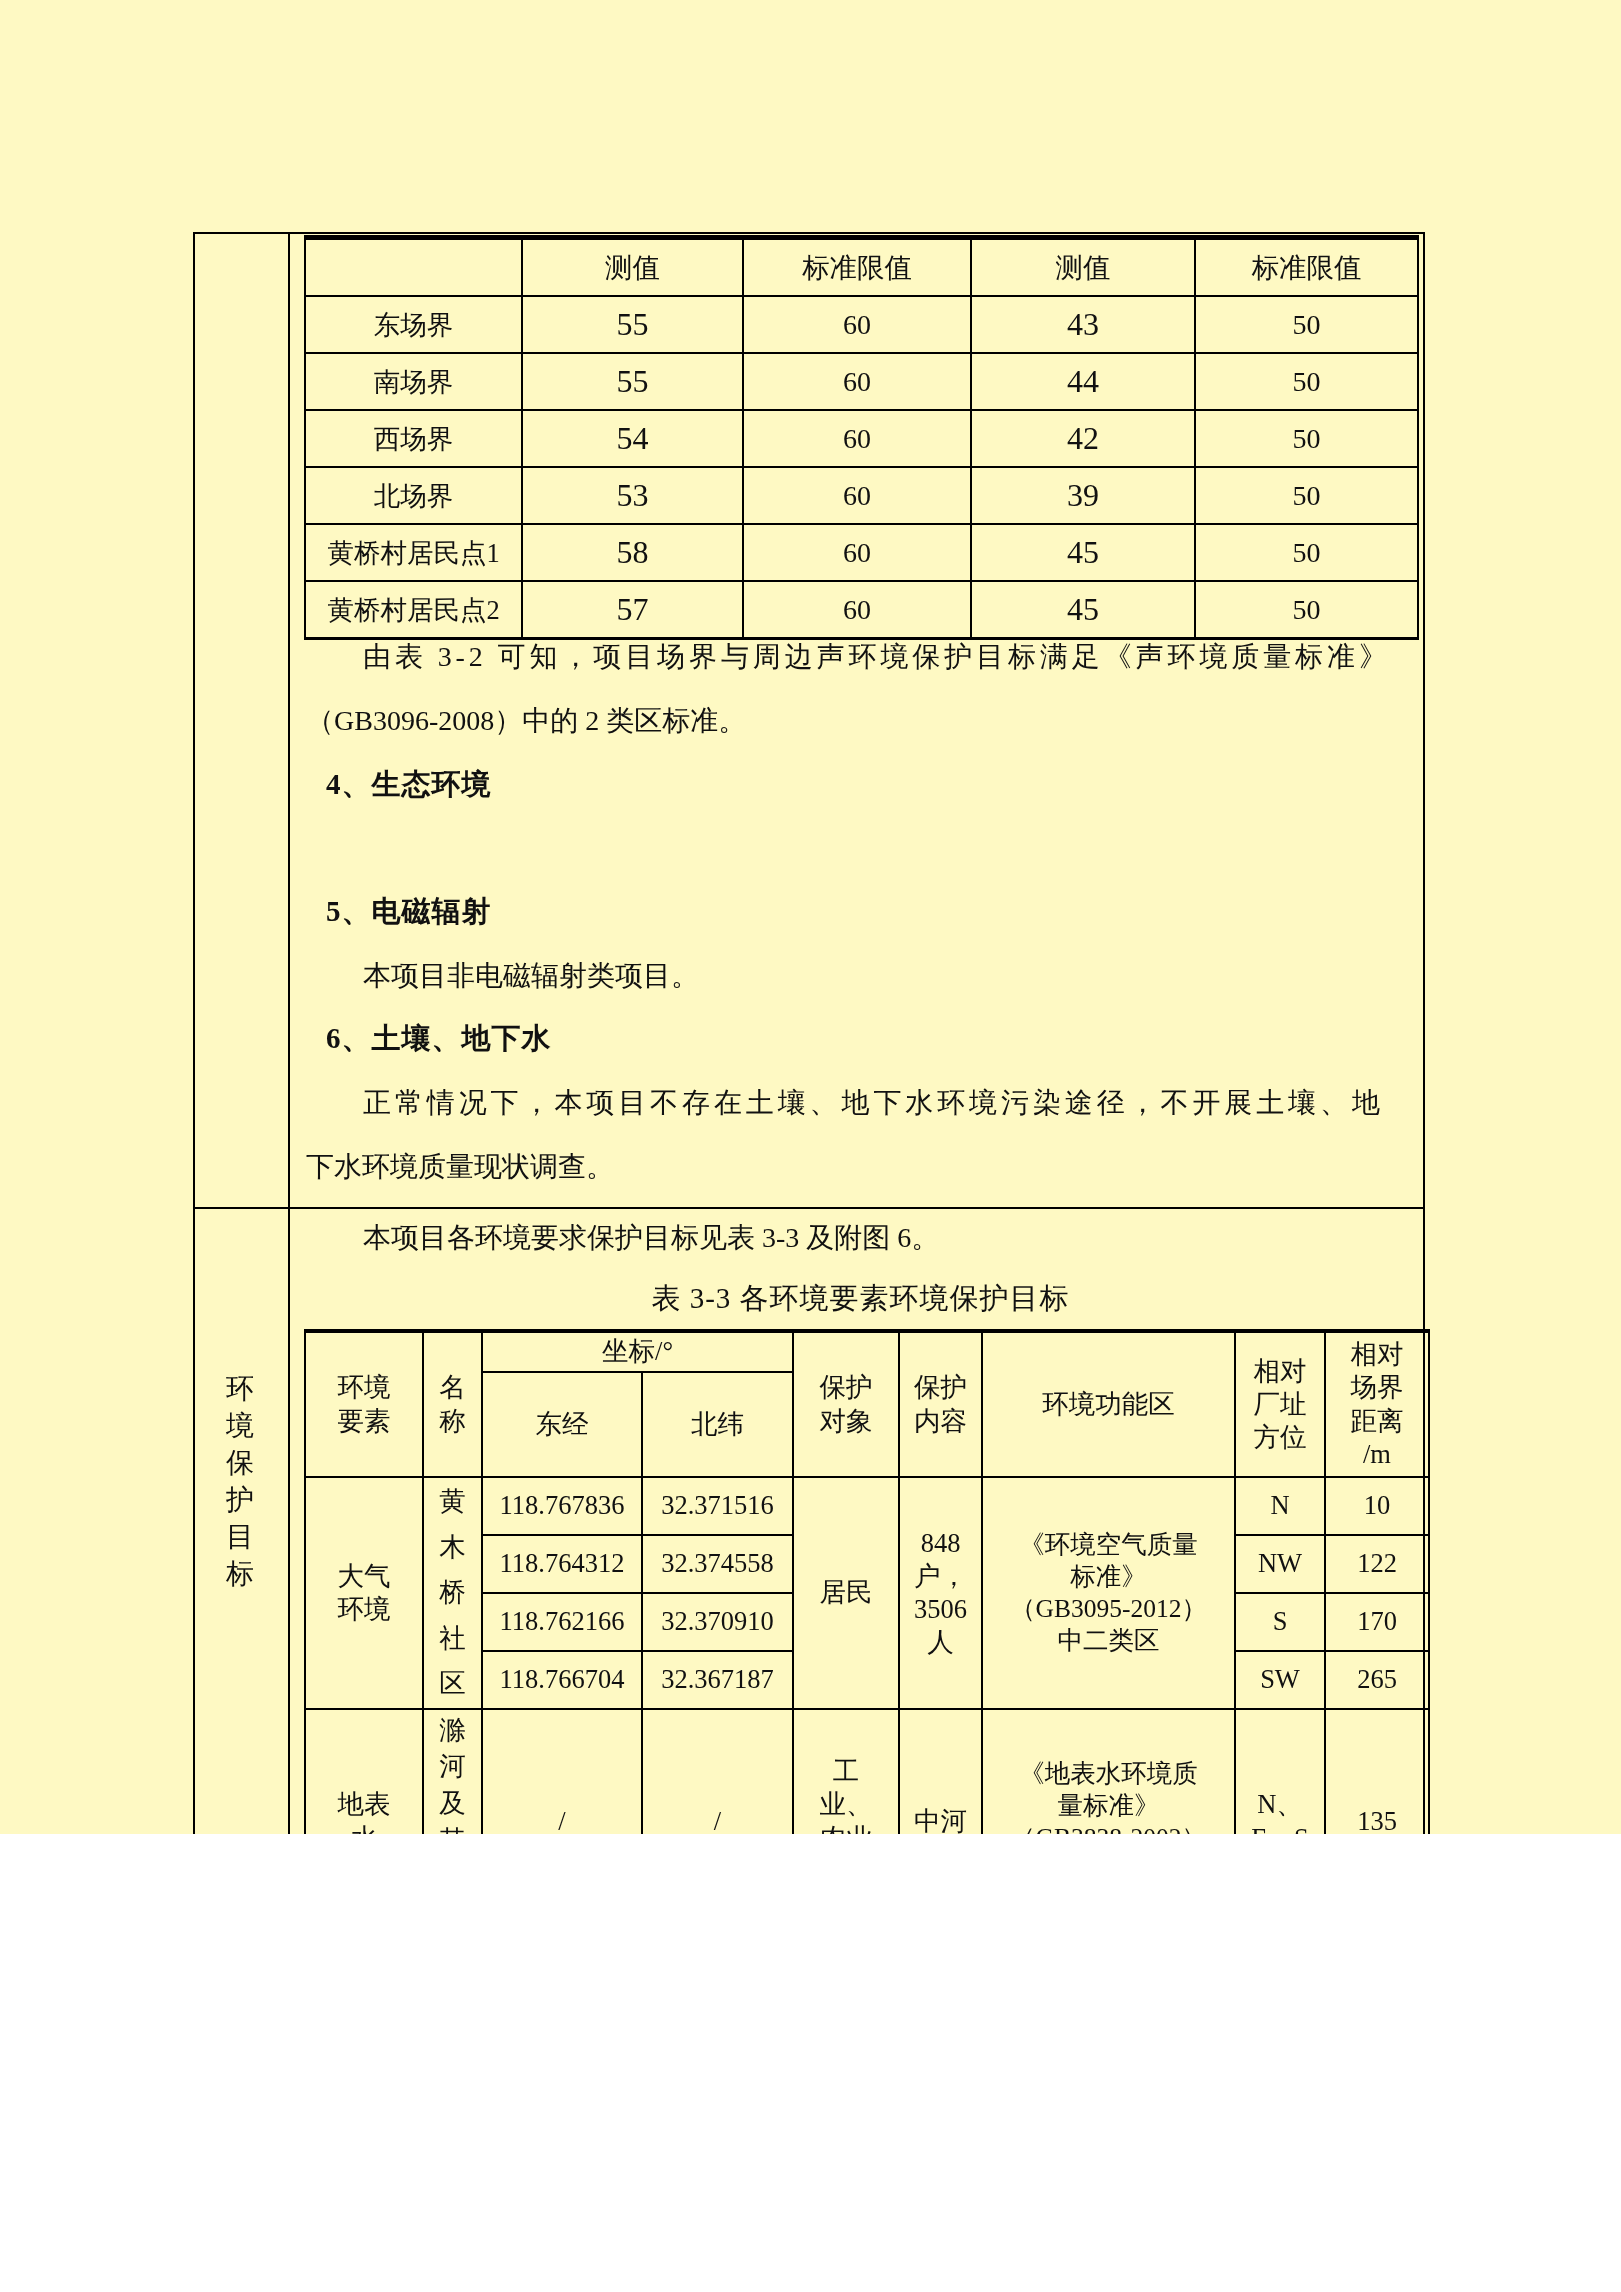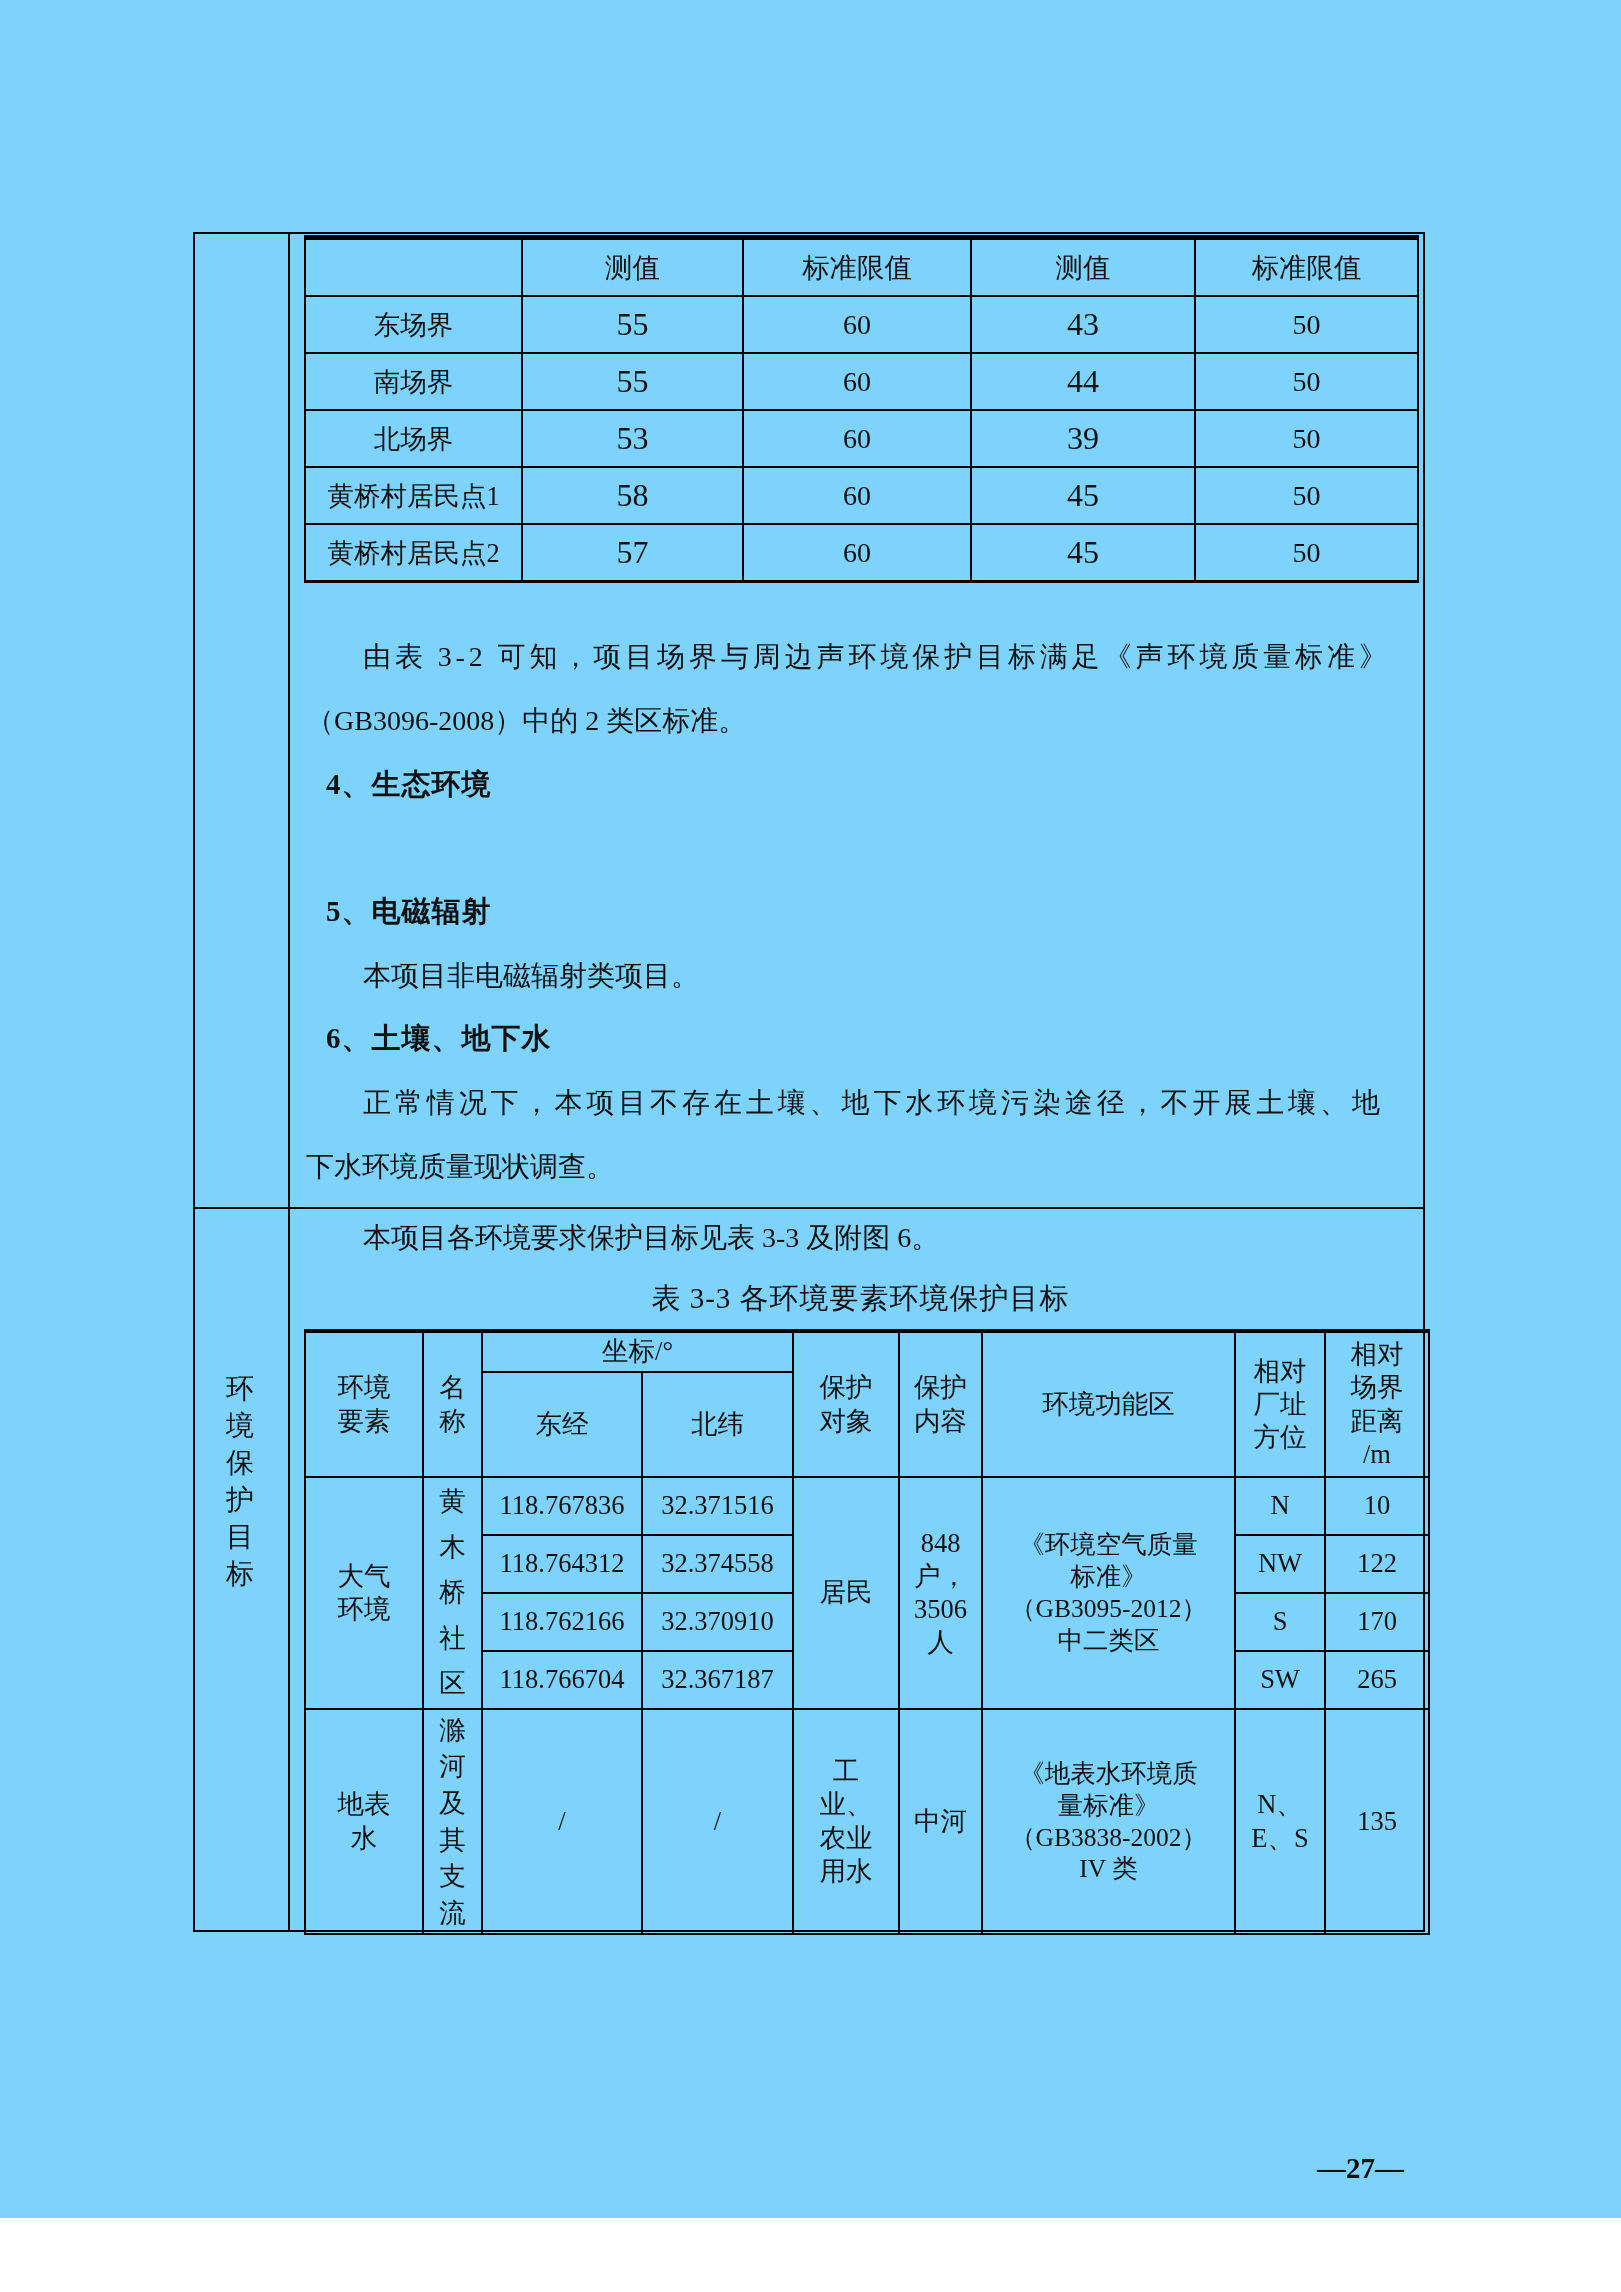--- a/index.html
+++ b/index.html
@@ -1,19 +1,19 @@
 <!DOCTYPE html>
 <html><head>
 <meta charset="utf-8">
 <style>
   html,body{margin:0;padding:0;background:#ffffff;}
   #page{
     position:relative;
-    width:1621px;height:2218px;
-    background:#7dd3fc;
+    width:1621px;height:1834px;
+    background:#fef9c3;
     font-family:"Liberation Serif","DejaVu Serif",serif;
     color:#111;
   }
   .abs{position:absolute;}
   
   #frame{
     left:193px;top:232px;width:1228px;height:1696px;
     border:2.9px solid #000;
   }
   #v-divider{left:288px;top:232px;width:2px;height:1699px;background:#000;}
@@ -105,20 +105,27 @@
       <td class="num">55</td>
       <td class="num-sm">60</td>
       <td class="num">43</td>
       <td class="num-sm">50</td>
     </tr>
     <tr>
       <td class="rowlabel">南场界</td>
       <td class="num">55</td>
       <td class="num-sm">60</td>
       <td class="num">44</td>
+      <td class="num-sm">50</td>
+    </tr>
+    <tr>
+      <td class="rowlabel">西场界</td>
+      <td class="num">54</td>
+      <td class="num-sm">60</td>
+      <td class="num">42</td>
       <td class="num-sm">50</td>
     </tr>
     <tr>
       <td class="rowlabel">北场界</td>
       <td class="num">53</td>
       <td class="num-sm">60</td>
       <td class="num">39</td>
       <td class="num-sm">50</td>
     </tr>
     <tr>

